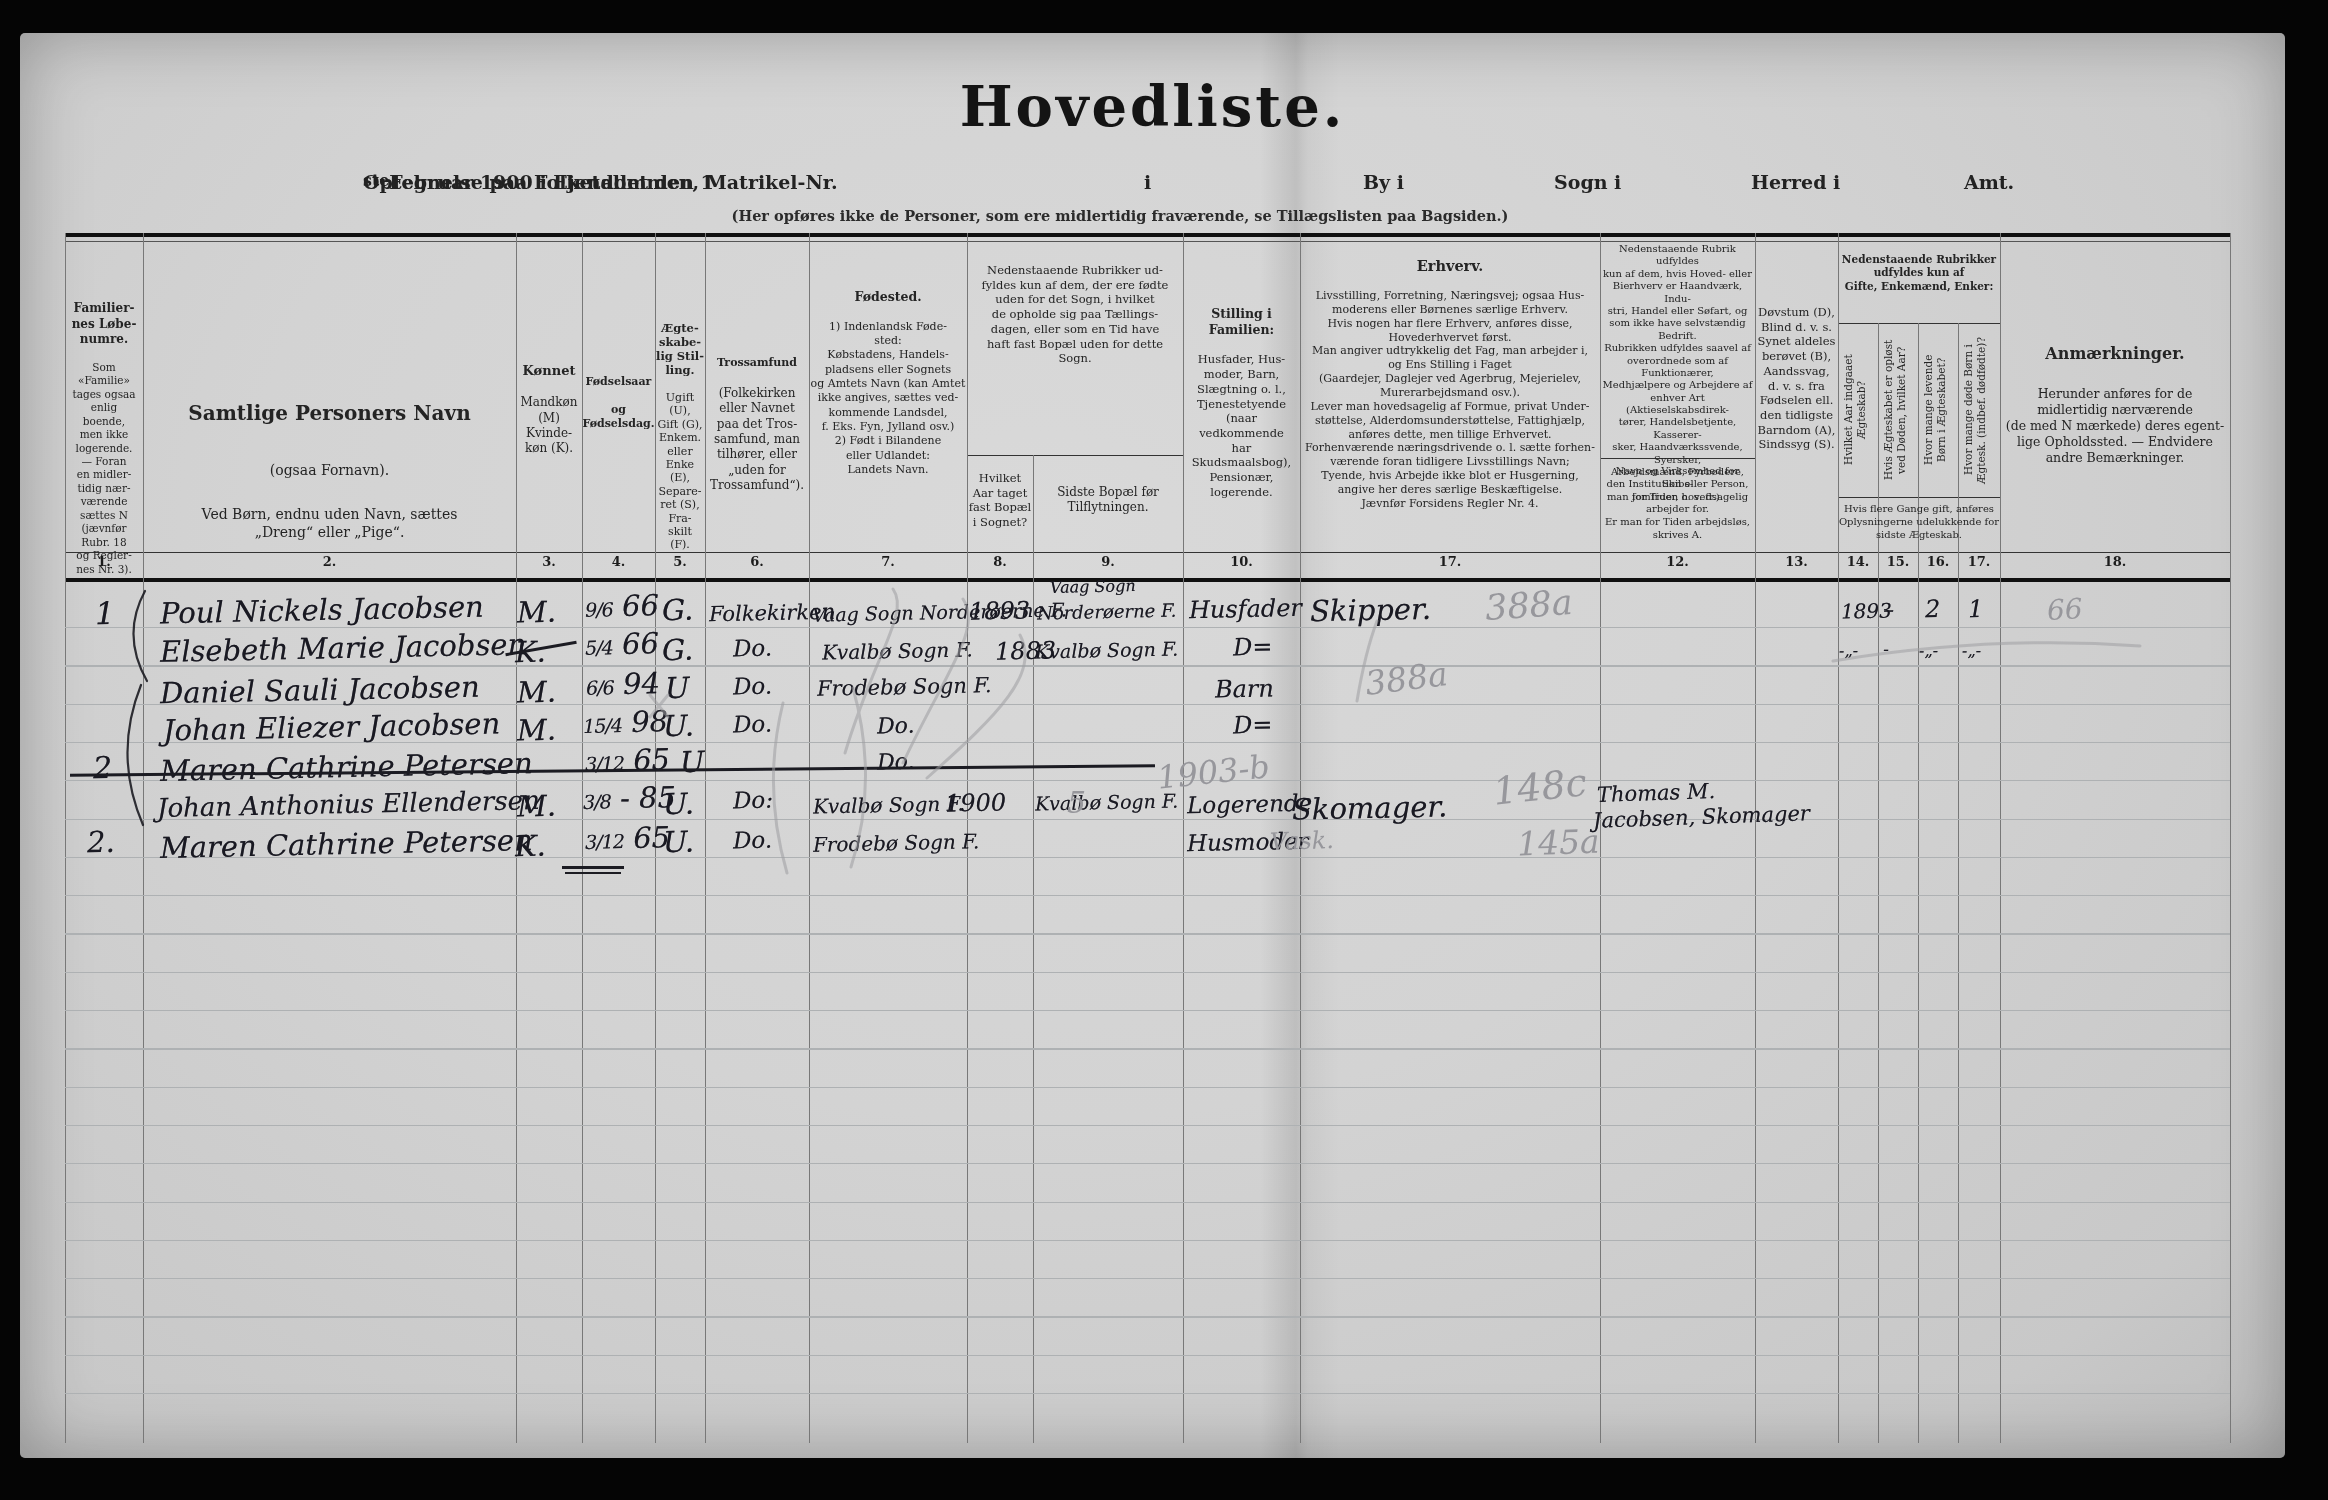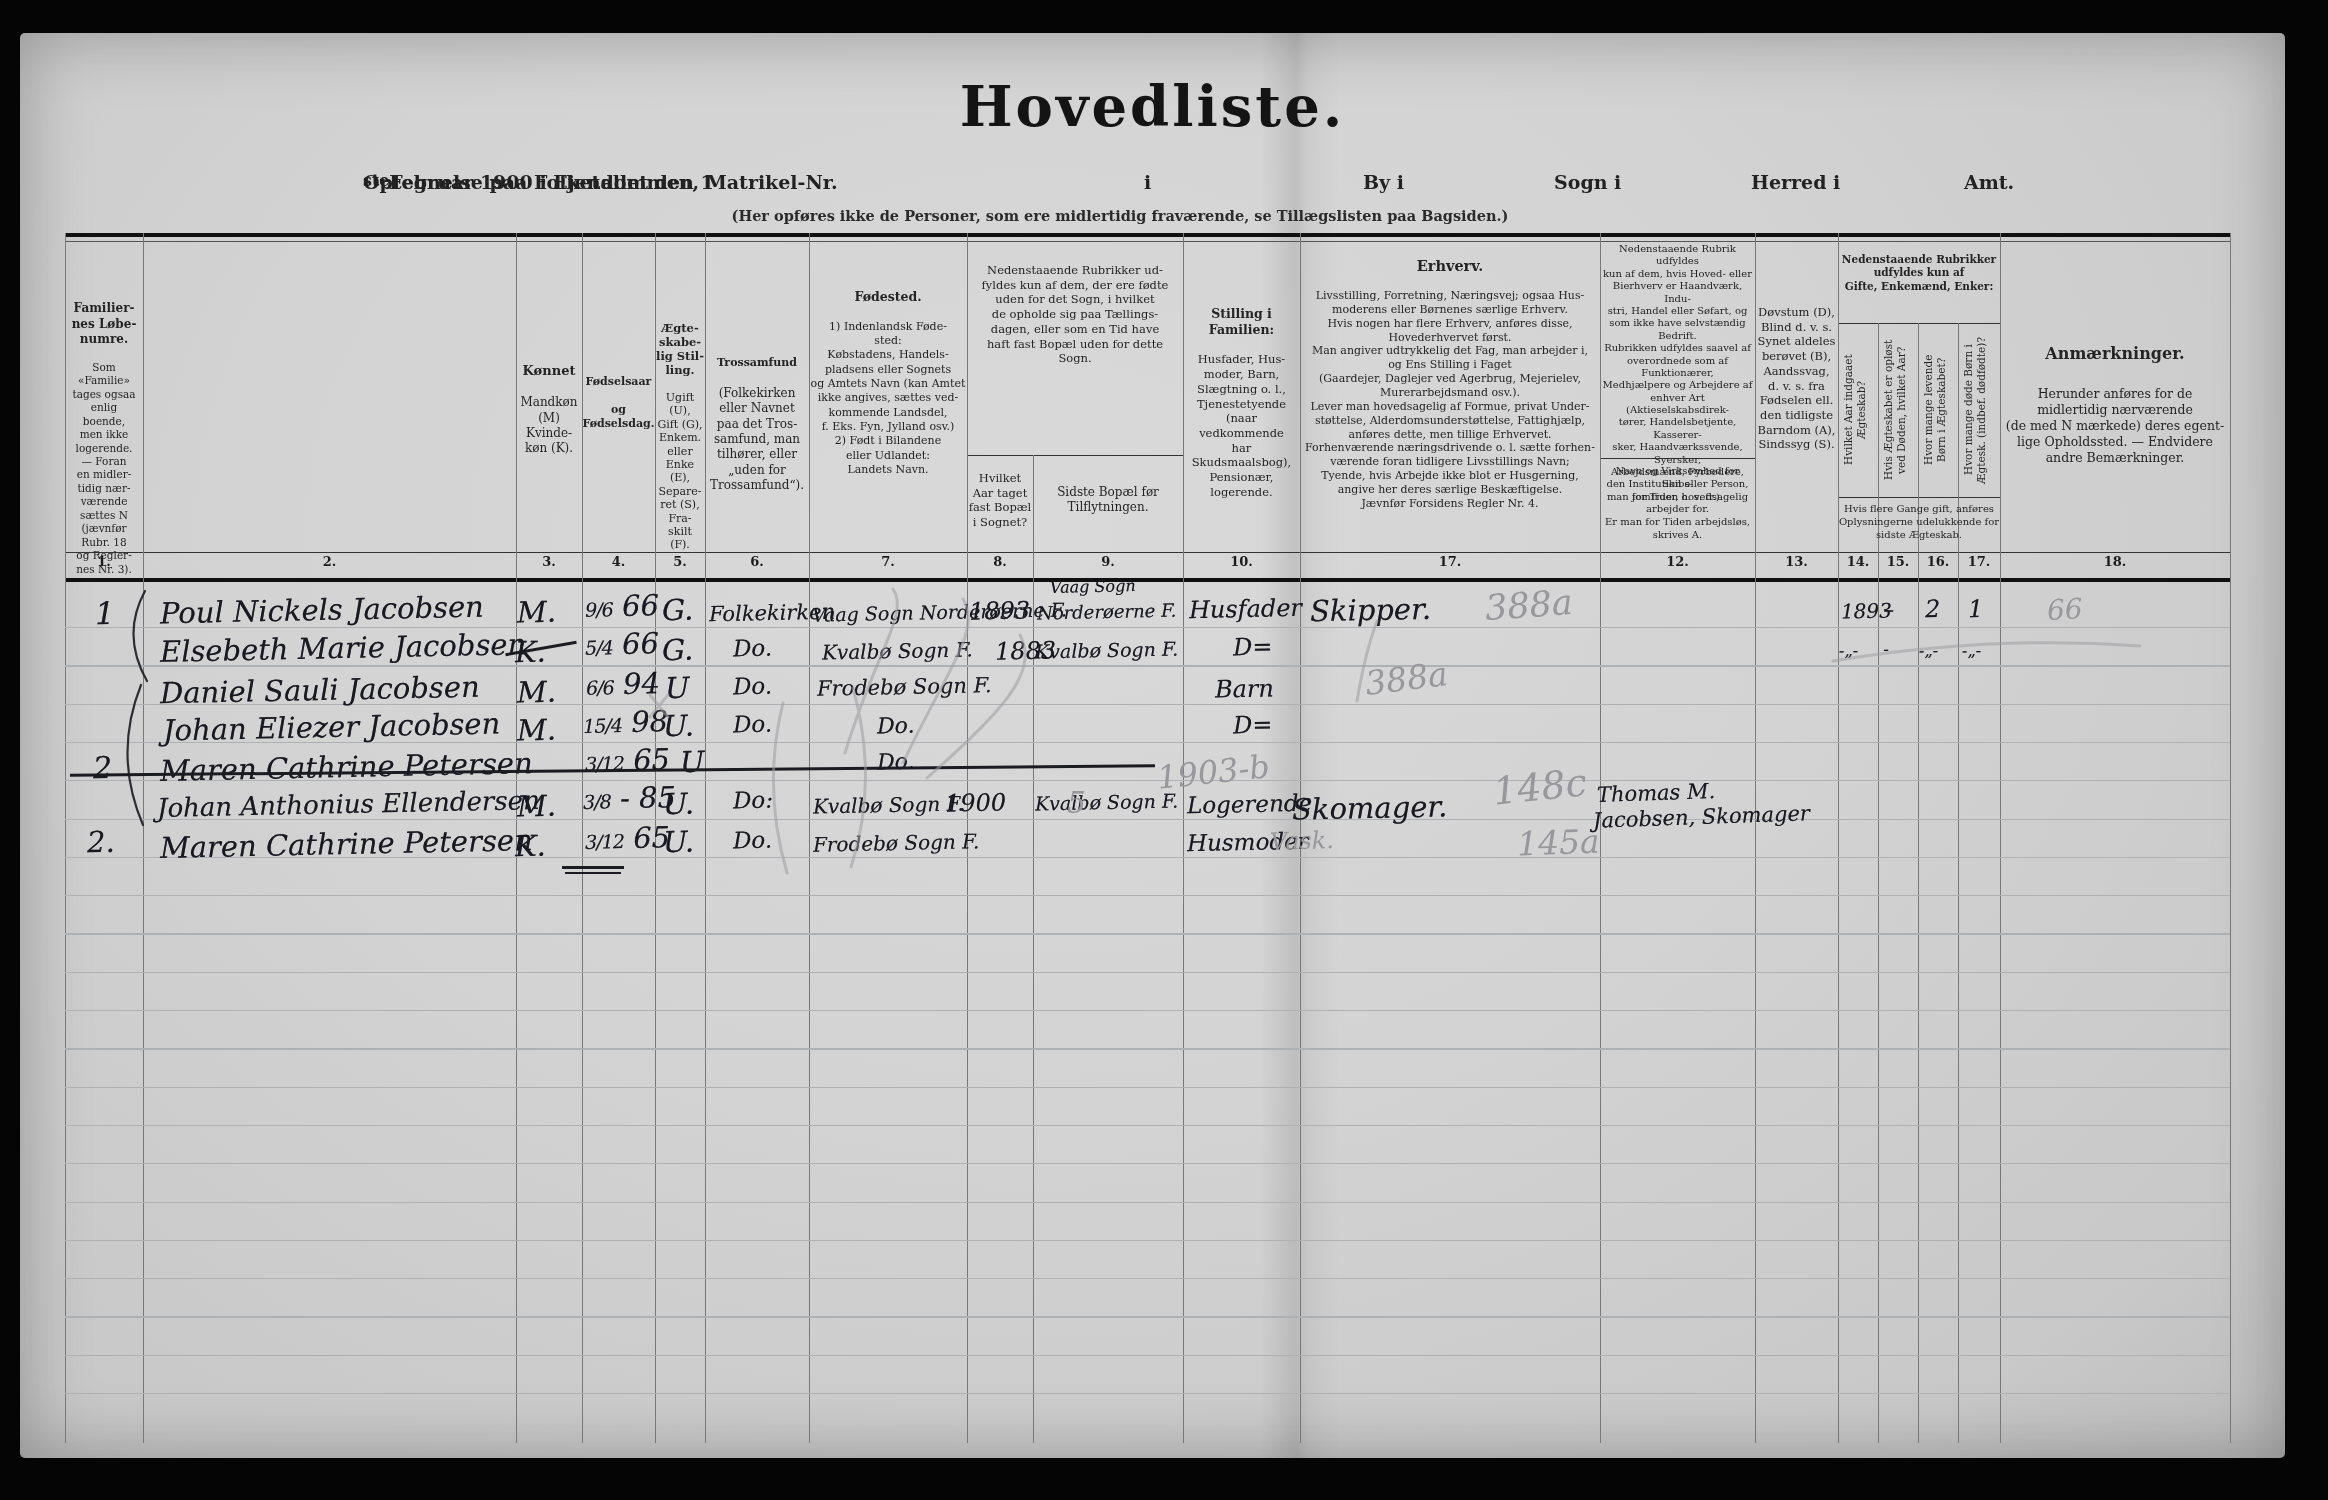--- a/index.html
+++ b/index.html
@@ -102,20 +102,26 @@
 logerende.
 — Foran
 en midler-
 tidig nær-
 værende
 sættes N
 (jævnfør
 Rubr. 18
 og Regler-
 nes Nr. 3).</span>
+    </div>
+    <div class="hc" style="left:78px;top:150px;width:373px;font-size:14px">
+      <span class="t" style="font-size:20px;margin-bottom:10px">Samtlige Personers Navn</span>
+      <span style="display:block;margin:8px 0">(ogsaa Fornavn).</span>
+      <span>Ved Børn, endnu uden Navn, sættes
+„Dreng“ eller „Pige“.</span>
     </div>
     <div class="hc" style="left:451px;top:115px;width:66px;font-size:12px">
       <span class="t" style="font-size:13px">Kønnet</span>
       <span>Mandkøn
 (M)
 Kvinde-
 køn (K).</span>
     </div>
     <div class="hc" style="left:517px;top:128px;width:73px;font-size:11px;font-weight:700">
       <span class="t">Fødselsaar</span>

